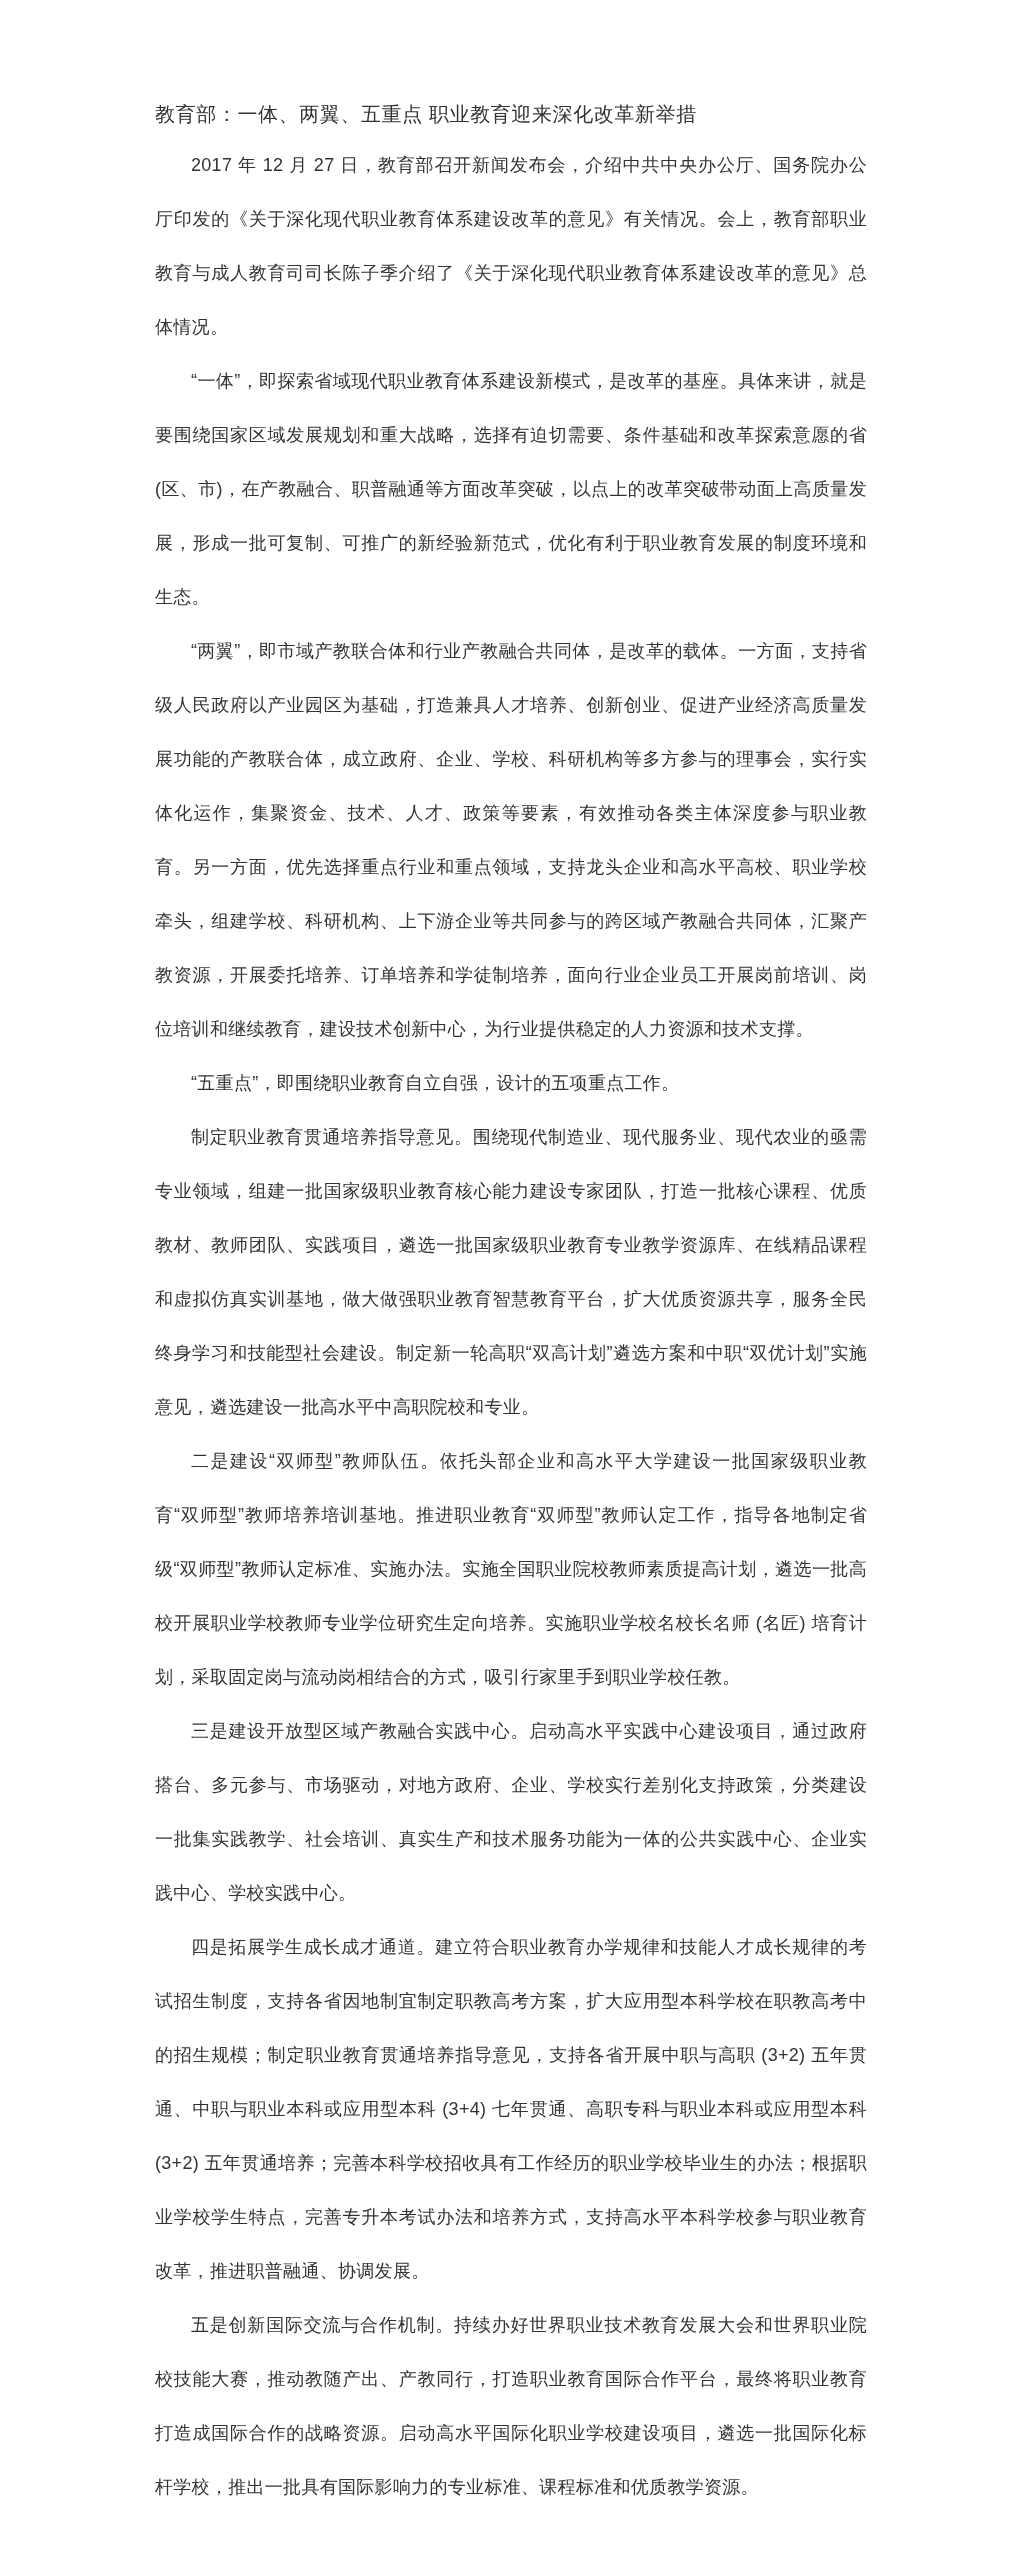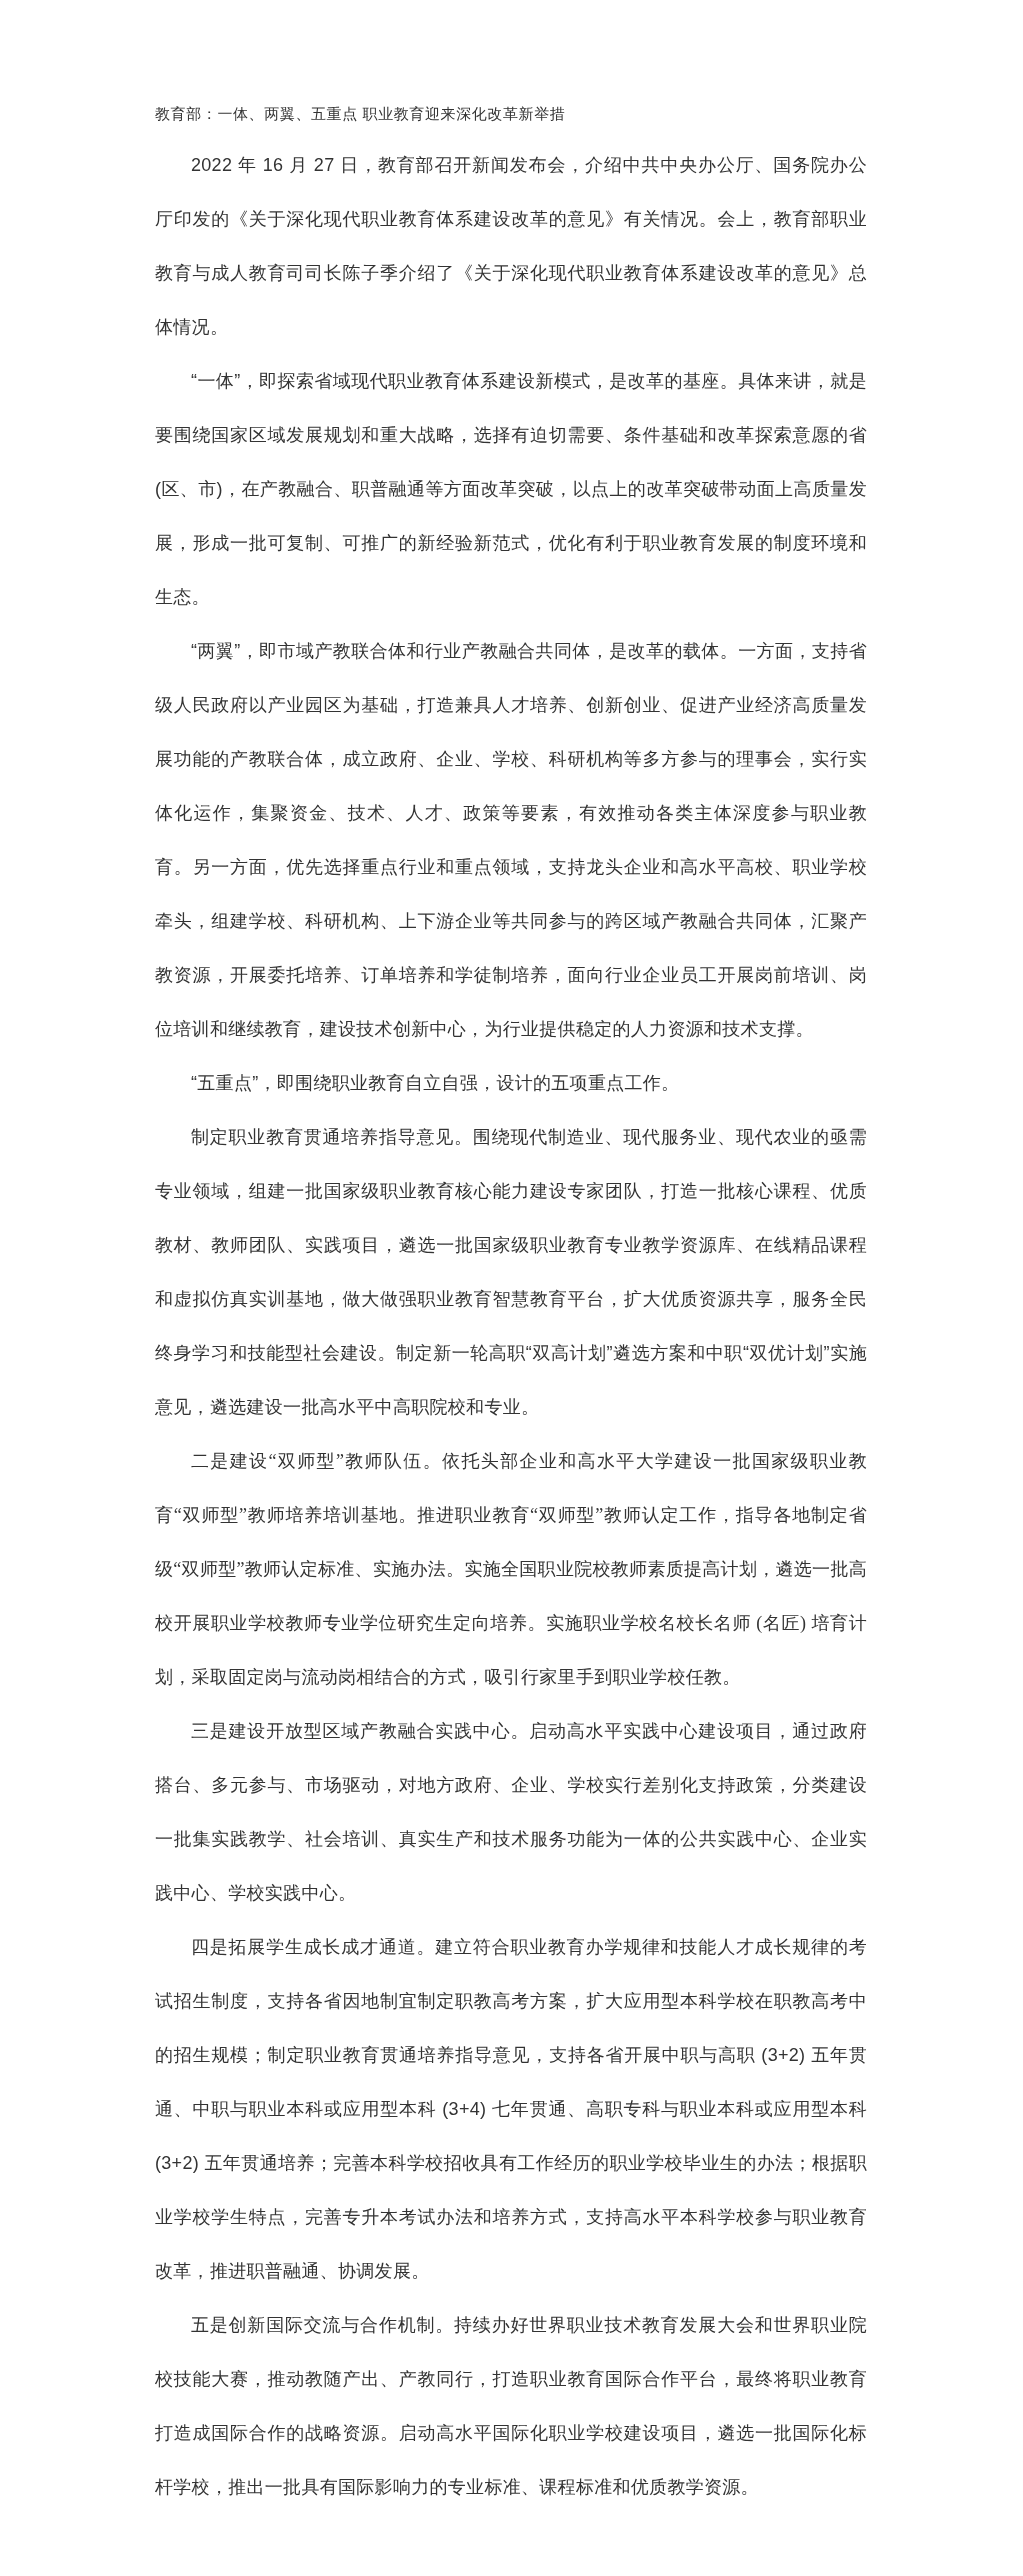--- a/index.html
+++ b/index.html
@@ -15,21 +15,21 @@
   }
   .page {
     position: absolute;
     left: 155px;
     top: 102px;
     width: 712px;
     color: #333333;
   }
   .title {
     margin: 0 0 11.6px 0;
-    font-size: 15px;
+    font-size: 20px;
     font-weight: 400;
     line-height: 24px;
     color: #333333;
     letter-spacing: 0.6px;
   }
   .body p {
     margin: 0;
     font-size: 18px;
     line-height: 54px;
     text-align: justify;
@@ -37,24 +37,24 @@
     color: #333333;
     letter-spacing: 0.3px;
   }
 </style>
 </head>
 <body style="background: rgb(255, 255, 255);">
 
 <main class="page">
   <h1 class="title" style="color: rgb(51, 51, 51);">教育部：一体、两翼、五重点 职业教育迎来深化改革新举措</h1>
   <section class="body" id="paragraphs">
-      <p style="color: rgb(51, 51, 51);">2022 年 16 月 27 日，教育部召开新闻发布会，介绍中共中央办公厅、国务院办公厅印发的《关于深化现代职业教育体系建设改革的意见》有关情况。会上，教育部职业教育与成人教育司司长陈子季介绍了《关于深化现代职业教育体系建设改革的意见》总体情况。</p>
+      <p style="color: rgb(51, 51, 51);">2017 年 12 月 27 日，教育部召开新闻发布会，介绍中共中央办公厅、国务院办公厅印发的《关于深化现代职业教育体系建设改革的意见》有关情况。会上，教育部职业教育与成人教育司司长陈子季介绍了《关于深化现代职业教育体系建设改革的意见》总体情况。</p>
       <p style="color: rgb(51, 51, 51);">“一体”，即探索省域现代职业教育体系建设新模式，是改革的基座。具体来讲，就是要围绕国家区域发展规划和重大战略，选择有迫切需要、条件基础和改革探索意愿的省 (区、市)，在产教融合、职普融通等方面改革突破，以点上的改革突破带动面上高质量发展，形成一批可复制、可推广的新经验新范式，优化有利于职业教育发展的制度环境和生态。</p>
       <p style="color: rgb(51, 51, 51);">“两翼”，即市域产教联合体和行业产教融合共同体，是改革的载体。一方面，支持省级人民政府以产业园区为基础，打造兼具人才培养、创新创业、促进产业经济高质量发展功能的产教联合体，成立政府、企业、学校、科研机构等多方参与的理事会，实行实体化运作，集聚资金、技术、人才、政策等要素，有效推动各类主体深度参与职业教育。另一方面，优先选择重点行业和重点领域，支持龙头企业和高水平高校、职业学校牵头，组建学校、科研机构、上下游企业等共同参与的跨区域产教融合共同体，汇聚产教资源，开展委托培养、订单培养和学徒制培养，面向行业企业员工开展岗前培训、岗位培训和继续教育，建设技术创新中心，为行业提供稳定的人力资源和技术支撑。</p>
       <p style="color: rgb(51, 51, 51);">“五重点”，即围绕职业教育自立自强，设计的五项重点工作。</p>
       <p style="color: rgb(51, 51, 51);">制定职业教育贯通培养指导意见。围绕现代制造业、现代服务业、现代农业的亟需专业领域，组建一批国家级职业教育核心能力建设专家团队，打造一批核心课程、优质教材、教师团队、实践项目，遴选一批国家级职业教育专业教学资源库、在线精品课程和虚拟仿真实训基地，做大做强职业教育智慧教育平台，扩大优质资源共享，服务全民终身学习和技能型社会建设。制定新一轮高职“双高计划”遴选方案和中职“双优计划”实施意见，遴选建设一批高水平中高职院校和专业。</p>
-      <p style="color: rgb(51, 51, 51); font-family: Liberation Serif, serif;">二是建设“双师型”教师队伍。依托头部企业和高水平大学建设一批国家级职业教育“双师型”教师培养培训基地。推进职业教育“双师型”教师认定工作，指导各地制定省级“双师型”教师认定标准、实施办法。实施全国职业院校教师素质提高计划，遴选一批高校开展职业学校教师专业学位研究生定向培养。实施职业学校名校长名师 (名匠) 培育计划，采取固定岗与流动岗相结合的方式，吸引行家里手到职业学校任教。</p>
+      <p style="color: rgb(51, 51, 51);">二是建设“双师型”教师队伍。依托头部企业和高水平大学建设一批国家级职业教育“双师型”教师培养培训基地。推进职业教育“双师型”教师认定工作，指导各地制定省级“双师型”教师认定标准、实施办法。实施全国职业院校教师素质提高计划，遴选一批高校开展职业学校教师专业学位研究生定向培养。实施职业学校名校长名师 (名匠) 培育计划，采取固定岗与流动岗相结合的方式，吸引行家里手到职业学校任教。</p>
       <p style="color: rgb(51, 51, 51);">三是建设开放型区域产教融合实践中心。启动高水平实践中心建设项目，通过政府搭台、多元参与、市场驱动，对地方政府、企业、学校实行差别化支持政策，分类建设一批集实践教学、社会培训、真实生产和技术服务功能为一体的公共实践中心、企业实践中心、学校实践中心。</p>
       <p style="color: rgb(51, 51, 51);">四是拓展学生成长成才通道。建立符合职业教育办学规律和技能人才成长规律的考试招生制度，支持各省因地制宜制定职教高考方案，扩大应用型本科学校在职教高考中的招生规模；制定职业教育贯通培养指导意见，支持各省开展中职与高职 (3+2) 五年贯通、中职与职业本科或应用型本科 (3+4) 七年贯通、高职专科与职业本科或应用型本科 (3+2) 五年贯通培养；完善本科学校招收具有工作经历的职业学校毕业生的办法；根据职业学校学生特点，完善专升本考试办法和培养方式，支持高水平本科学校参与职业教育改革，推进职普融通、协调发展。</p>
       <p style="color: rgb(51, 51, 51);">五是创新国际交流与合作机制。持续办好世界职业技术教育发展大会和世界职业院校技能大赛，推动教随产出、产教同行，打造职业教育国际合作平台，最终将职业教育打造成国际合作的战略资源。启动高水平国际化职业学校建设项目，遴选一批国际化标杆学校，推出一批具有国际影响力的专业标准、课程标准和优质教学资源。</p>
     </section>
 </main>
 
 
 </body></html>

